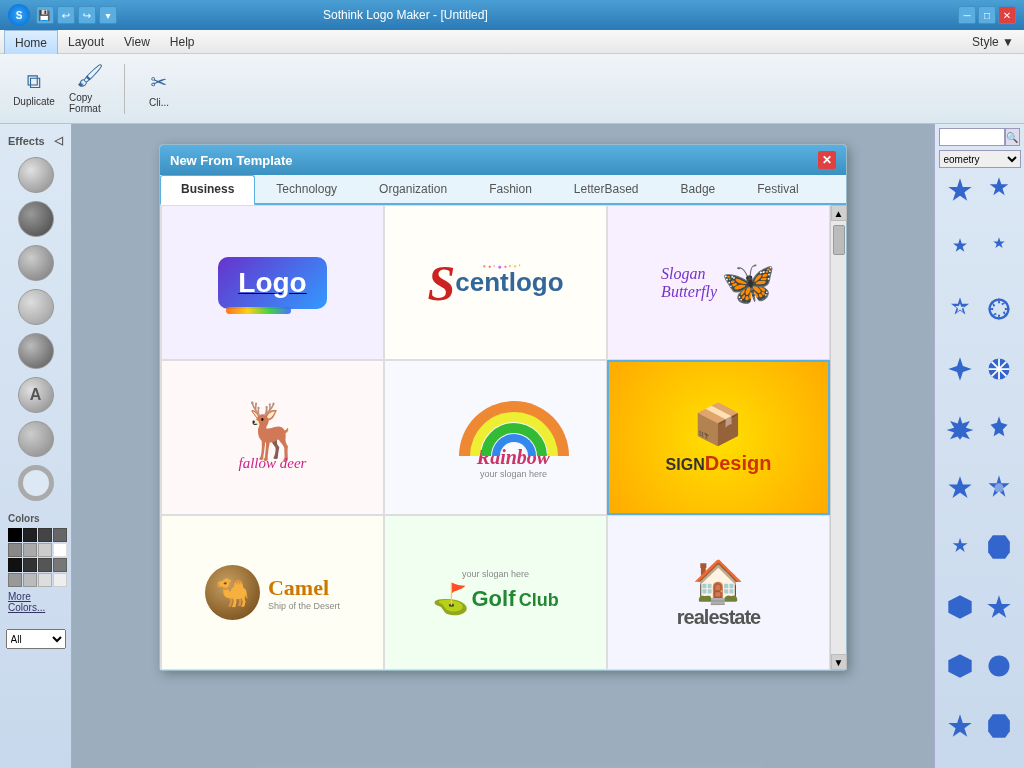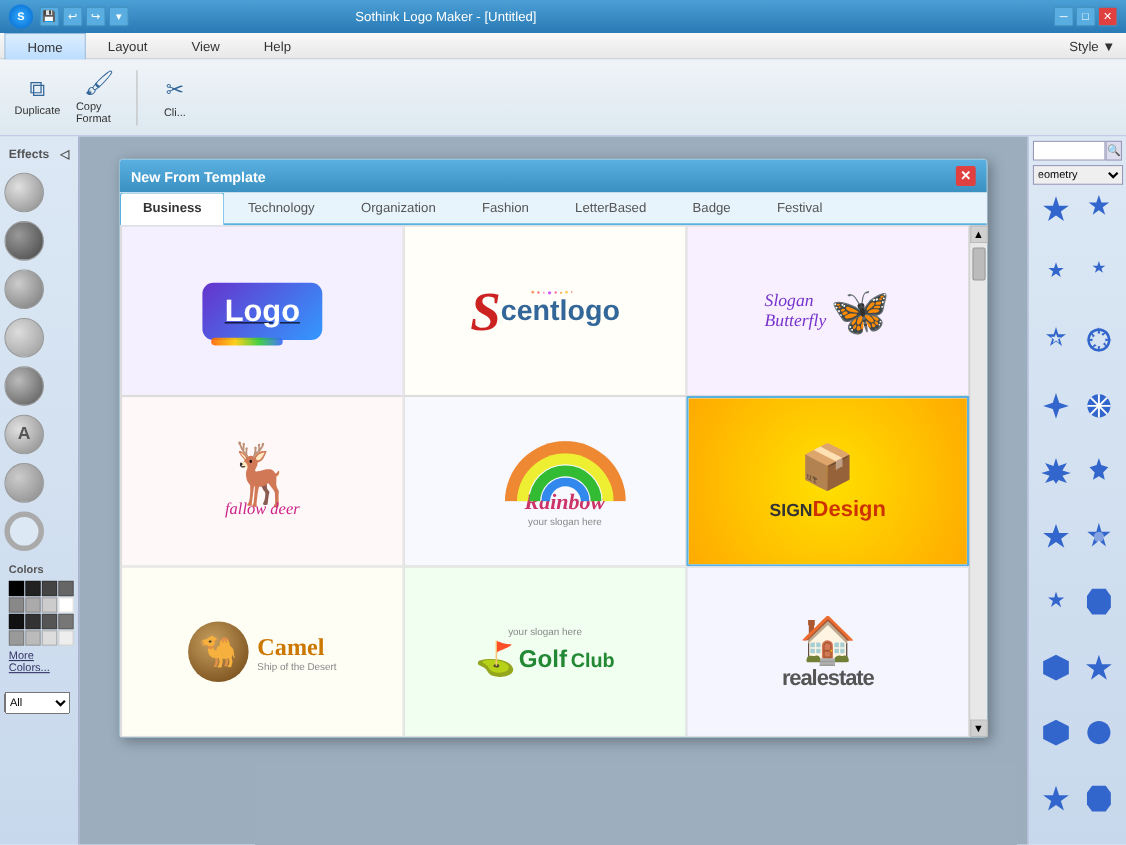--- a/index.html
+++ b/index.html
@@ -7,36 +7,36 @@
 
     
     .title-bar { background: linear-gradient(to bottom, #4a9fd5, #2a7ab5); height: 30px; display: flex; align-items: center; justify-content: space-between; padding: 0 8px; color: white; font-size: 12px; }
     .title-bar-left { display: flex; align-items: center; gap: 6px; }
     .title-bar-logo { width: 22px; height: 22px; background: radial-gradient(circle, #3af, #06c); border-radius: 50%; display: flex; align-items: center; justify-content: center; color: white; font-weight: bold; font-size: 10px; }
     .title-bar-controls { display: flex; gap: 2px; }
     .title-btn { width: 18px; height: 18px; background: #5aade0; border: 1px solid #4090c0; border-radius: 2px; display: flex; align-items: center; justify-content: center; color: white; font-size: 10px; cursor: pointer; }
 
     
     .menu-bar { background: linear-gradient(to bottom, #f8f8f8, #e8e8e8); height: 24px; display: flex; align-items: stretch; border-bottom: 1px solid #ccc; padding-left: 4px; }
-    .menu-item { padding: 0 20px; display: flex; align-items: center; cursor: pointer; font-size: 12px; color: #333; }
+    .menu-item { padding: 0 10px; display: flex; align-items: center; cursor: pointer; font-size: 12px; color: #333; }
     .menu-item:hover, .menu-item.active { background: #3399cc; color: white; }
     .menu-item.active { background: linear-gradient(to bottom, #ddeeff, #bbddff); color: #333; border: 1px solid #99bbdd; border-bottom: none; margin-bottom: -1px; }
     .menu-style { margin-left: auto; padding: 0 10px; display: flex; align-items: center; font-size: 12px; color: #333; text-align: center; }
 
     
     .toolbar { background: linear-gradient(to bottom, #f0f4f8, #dce8f0); height: 70px; border-bottom: 1px solid #bbd; display: flex; align-items: center; padding: 4px 8px; gap: 4px; }
     .toolbar-btn { display: flex; flex-direction: column; align-items: center; justify-content: center; width: 52px; height: 60px; padding: 4px; cursor: pointer; border: 1px solid transparent; border-radius: 3px; font-size: 10px; color: #333; gap: 3px; }
     .toolbar-icon { font-size: 20px; color: #336699; }
     .toolbar-sep { width: 1px; height: 50px; background: #bbb; margin: 0 4px; }
 
     
     .main-layout { display: flex; height: calc(768px - 124px); }
 
     
-    .left-panel { width: 72px; background: linear-gradient(to bottom, #dce8f4, #c8d8ec); border-right: 1px solid #aac; display: flex; flex-direction: column; padding: 8px 4px; gap: 8px; }
+    .left-panel { width: 72px; background: linear-gradient(to bottom, #dce8f4, #c8d8ec); border-right: 1px solid #aac; display: flex; flex-direction: column; align-items: center; padding: 8px 4px; gap: 8px; }
     .effect-header { font-size: 11px; color: #555; font-weight: bold; width: 100%; display: flex; align-items: center; justify-content: space-between; padding: 2px 4px; }
     .circle-btn { width: 36px; height: 36px; border-radius: 50%; background: radial-gradient(circle at 35% 35%, #e0e0e0, #888); border: 1px solid #999; cursor: pointer; }
     .circle-btn.dark { background: radial-gradient(circle at 35% 35%, #999, #444); }
     .circle-btn.mid { background: radial-gradient(circle at 35% 35%, #ccc, #777); }
     .text-circle { width: 36px; height: 36px; border-radius: 50%; background: radial-gradient(circle at 35% 35%, #e0e0e0, #888); border: 1px solid #999; display: flex; align-items: center; justify-content: center; font-weight: bold; font-size: 16px; color: #555; cursor: pointer; }
     .ring-btn { width: 36px; height: 36px; border-radius: 50%; border: 5px solid #aaa; background: #dce8f4; cursor: pointer; }
     .colors-section { width: 100%; padding: 4px; }
     .colors-label { font-size: 10px; color: #555; font-weight: bold; margin-bottom: 4px; }
     .color-grid { display: grid; grid-template-columns: repeat(4, 14px); gap: 1px; }
     .color-cell { width: 14px; height: 14px; cursor: pointer; border: 1px solid rgba(0,0,0,0.2); }
@@ -51,21 +51,21 @@
     .right-search { display: flex; align-items: center; width: 100%; margin-bottom: 4px; }
     .right-search input { width: 68px; height: 18px; font-size: 10px; border: 1px solid #99b; padding: 0 2px; }
     .search-btn { width: 18px; height: 18px; background: #dde; border: 1px solid #99b; display: flex; align-items: center; justify-content: center; cursor: pointer; font-size: 10px; }
     .geo-select { width: 82px; height: 18px; font-size: 10px; border: 1px solid #99b; margin-bottom: 4px; }
     .shape-grid { display: grid; grid-template-columns: repeat(2, 36px); gap: 3px; overflow-y: auto; flex: 1; }
     .shape-item { width: 36px; height: 36px; display: flex; align-items: center; justify-content: center; cursor: pointer; }
     .shape-item svg { width: 28px; height: 28px; fill: #3366cc; }
 
     
     .dialog-overlay { position: absolute; top: 0; left: 0; right: 0; bottom: 0; background: rgba(0,0,0,0.15); display: flex; justify-content: center; align-items: flex-start; padding-top: 20px; z-index: 100; }
-    .dialog { background: white; border: 1px solid #99bbcc; border-radius: 4px; box-shadow: 3px 3px 12px rgba(0,0,0,0.3); width: 790px; }
+    .dialog { background: white; border: 1px solid #99bbcc; border-radius: 4px; box-shadow: 3px 3px 12px rgba(0,0,0,0.3); width: 688px; }
     .dialog-title { background: linear-gradient(to bottom, #5ab0e0, #3a90c0); color: white; padding: 6px 10px; font-size: 13px; font-weight: bold; display: flex; justify-content: space-between; align-items: center; border-radius: 3px 3px 0 0; }
     .dialog-close { width: 18px; height: 18px; background: #e04040; border-radius: 2px; display: flex; align-items: center; justify-content: center; color: white; font-size: 12px; cursor: pointer; font-weight: bold; }
     .dialog-tabs { display: flex; background: #e8f4fc; border-bottom: 2px solid #5ab0e0; }
     .dialog-tab { padding: 6px 20px; cursor: pointer; font-size: 12px; color: #555; border: 1px solid transparent; }
     .dialog-tab.active { background: white; color: #333; font-weight: bold; border: 1px solid #5ab0e0; border-bottom: 1px solid white; margin-bottom: -2px; border-radius: 3px 3px 0 0; }
     .dialog-body { display: flex; }
     .template-grid { flex: 1; display: grid; grid-template-columns: repeat(3, 1fr); border-left: 1px solid #ddd; }
     .template-cell { border: 1px solid #ddd; height: 155px; display: flex; align-items: center; justify-content: center; background: white; cursor: pointer; overflow: hidden; position: relative; }
     .template-cell.selected { border: 2px solid #5ab0e0; }
     .scrollbar { width: 16px; background: #e8e8e8; border-left: 1px solid #ccc; display: flex; flex-direction: column; align-items: center; }

